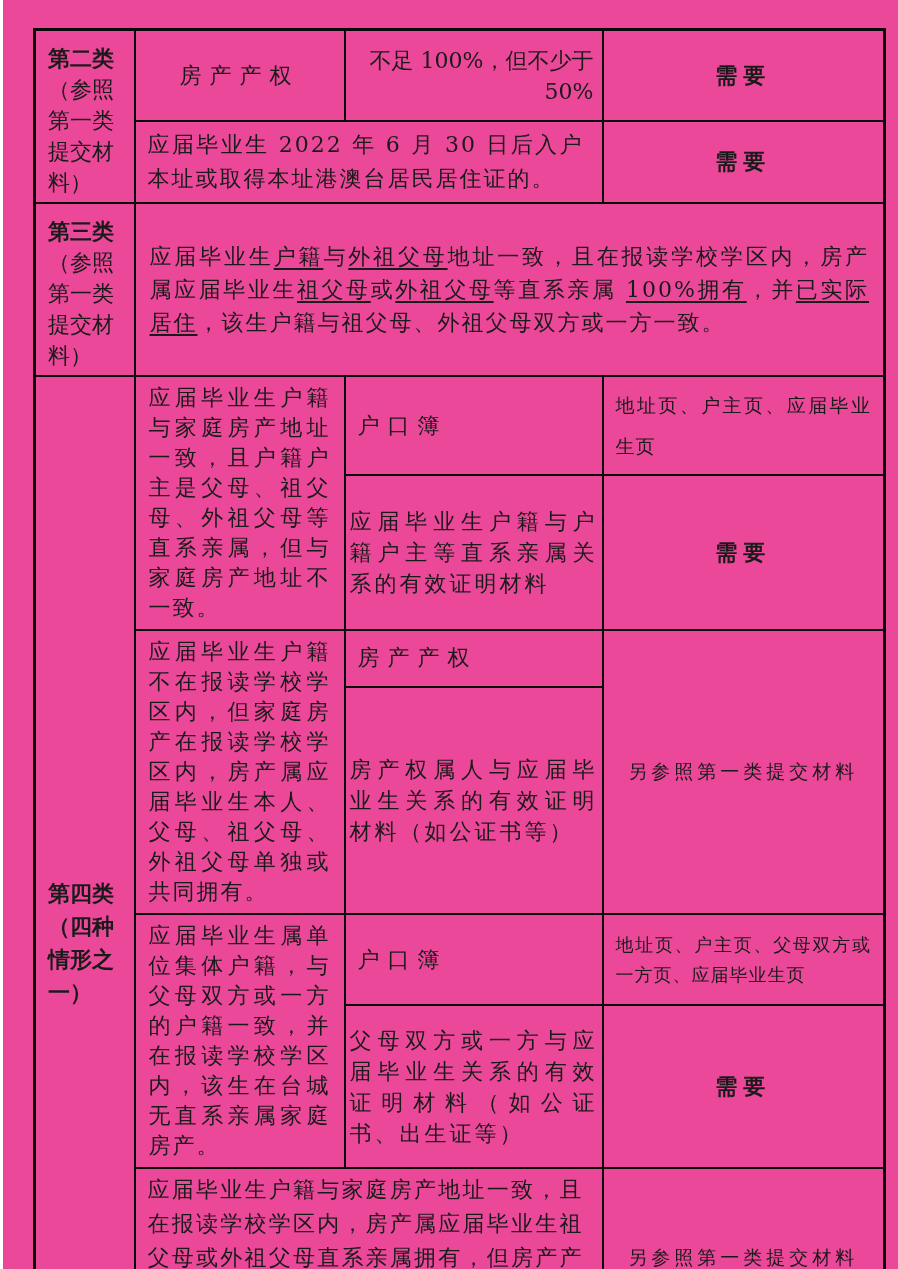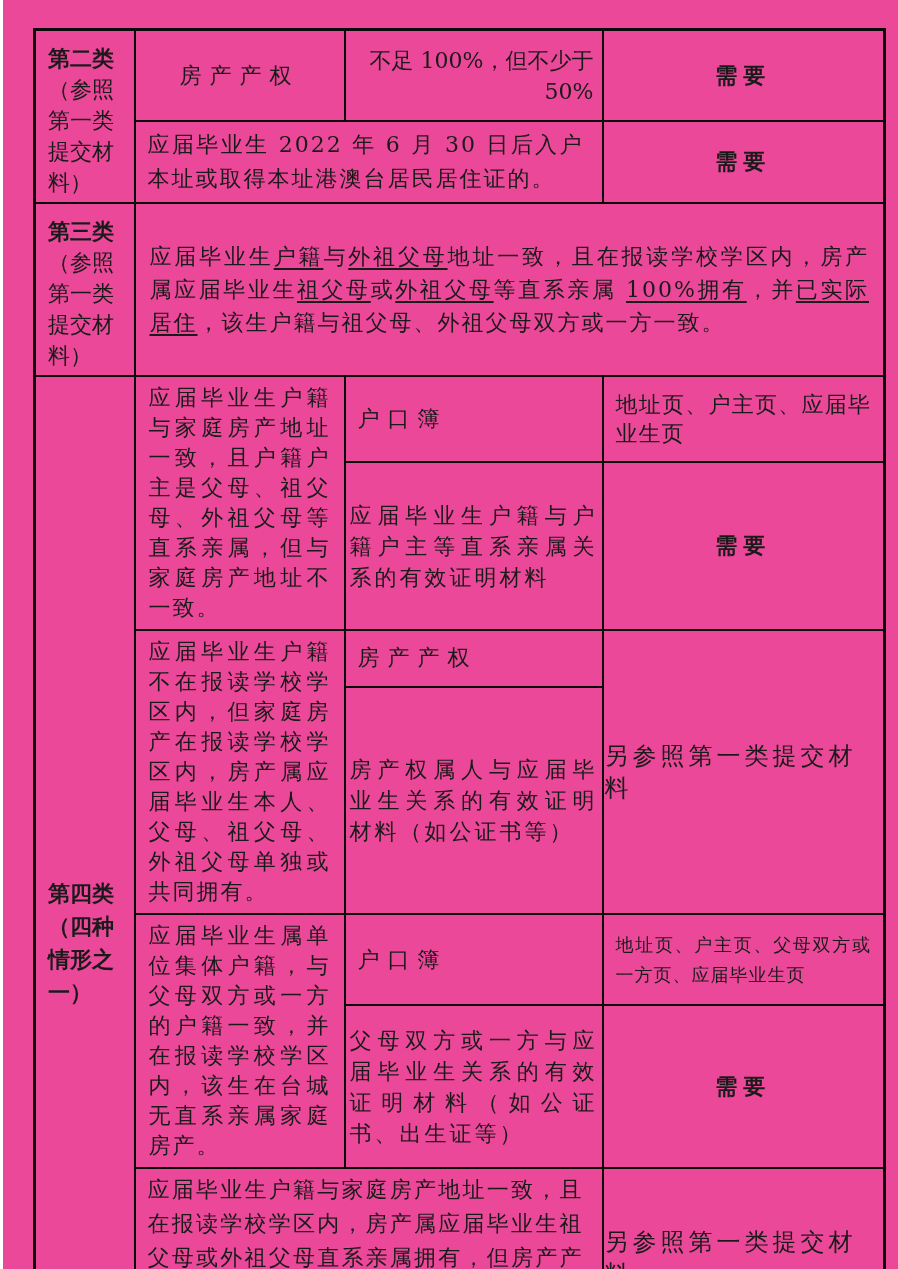--- a/index.html
+++ b/index.html
@@ -77,27 +77,27 @@
   }
   .cond{line-height:31px;padding:8px 8px;text-align:right;}
 
   
   .need{
     font-weight:700;
     text-align:center;
     letter-spacing:6px;
   }
   .ref{
-    text-align:left;
+    text-align:center;
     letter-spacing:4px;
-    font-size:24px;
+    font-size:19px;
   }
   .pages{
-    font-size:22px;
-    line-height:29px;
+    font-size:19px;
+    line-height:41px;
     letter-spacing:1px;
     text-align:justify;
     padding:6px 12px;
   }
   .pages-small{
     font-size:18px;
     line-height:30px;
     letter-spacing:1px;
     border-radius:6px;
   }

